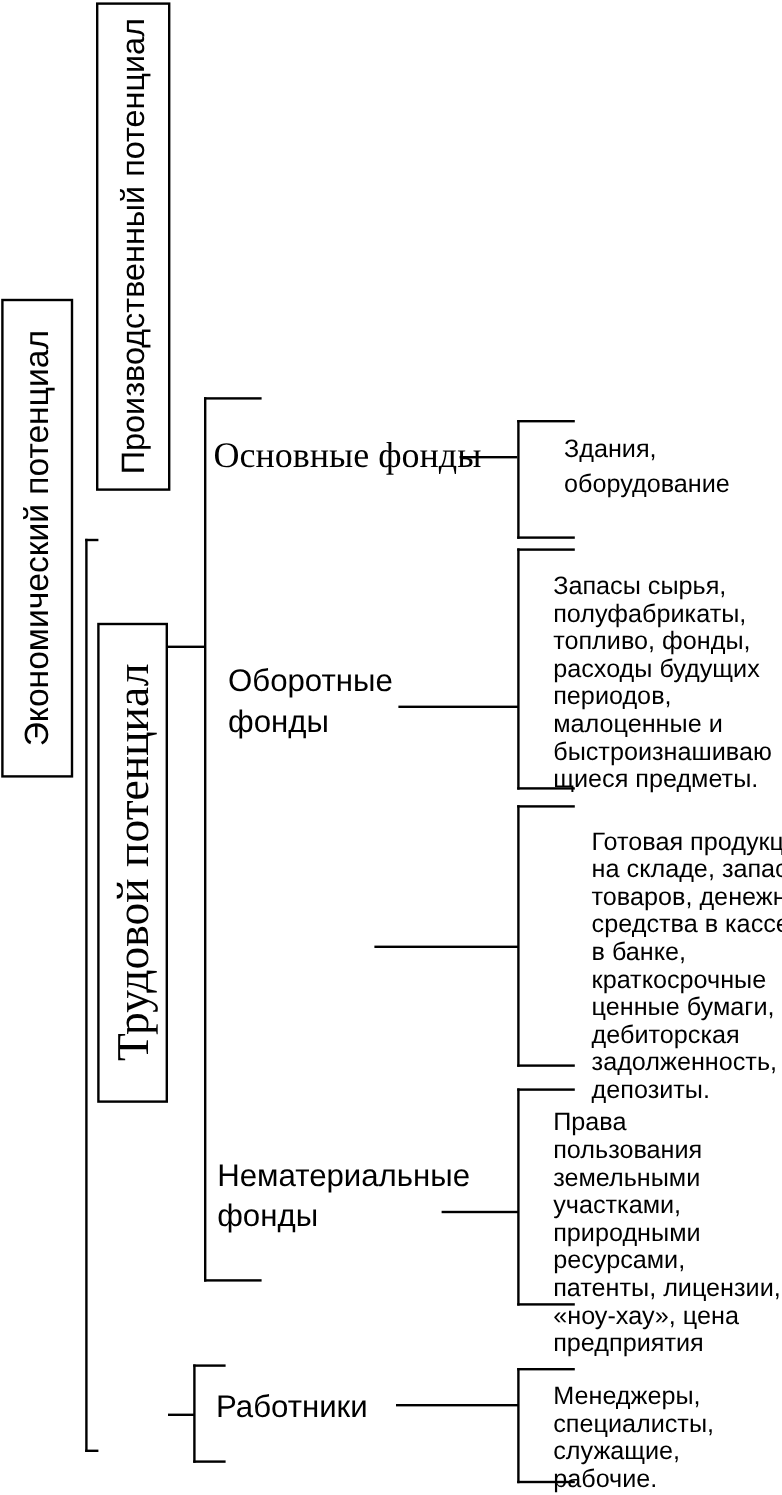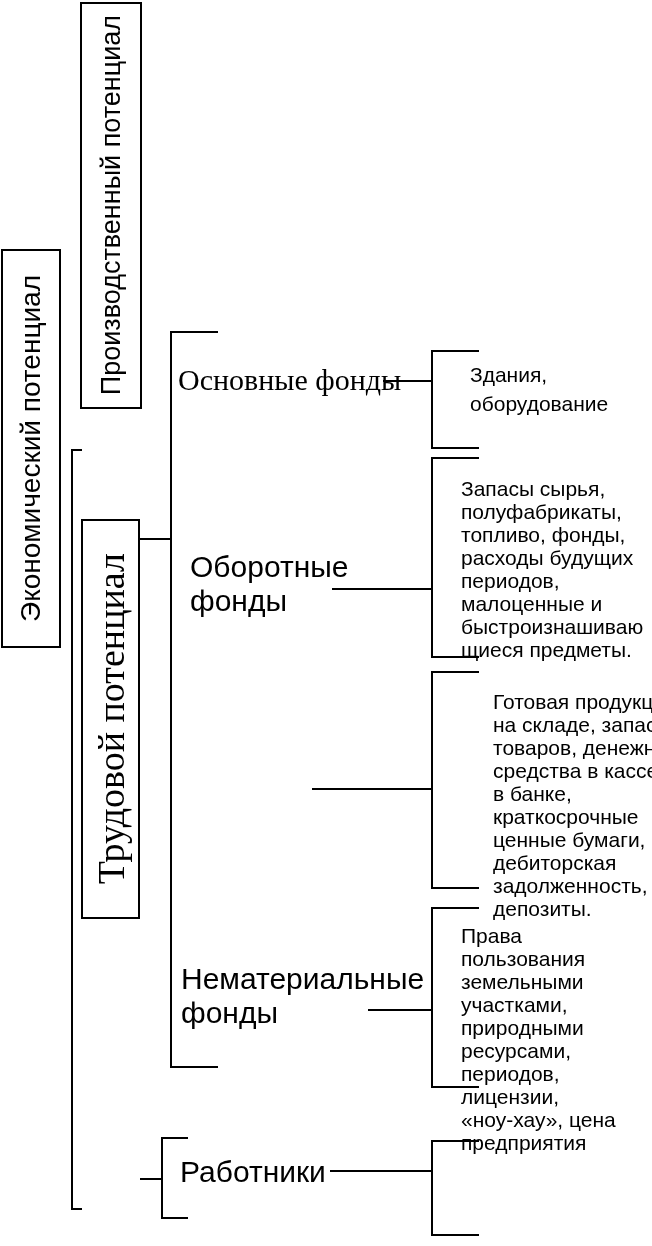--- a/index.html
+++ b/index.html
@@ -16,21 +16,21 @@
     white-space:nowrap;line-height:1;
   }
   .sans{font-family:"Liberation Sans",sans-serif;}
   .serif{font-family:"Liberation Serif",serif;}
   .hline{position:absolute;height:2px;background:#000;}
   .bracket{
     position:absolute;box-sizing:border-box;background:transparent;
     border-left:2px solid #000;border-top:2px solid #000;border-bottom:2px solid #000;
   }
   .branch-label{
-    position:absolute;font-size:30px;line-height:34px;color:#000;
+    position:absolute;font-size:26px;line-height:34px;color:#000;
   }
   .detail{
     position:absolute;font-size:21px;line-height:23px;white-space:pre-line;
     width:190px;color:#000;font-family:"Liberation Sans",sans-serif;
   }
 </style>
 </head>
 <body>
 
 <div id="canvas">
@@ -95,17 +95,21 @@
 краткосрочные
 ценные бумаги,
 дебиторская
 задолженность,
 депозиты.</div>
   <div class="detail" style="left:461px;top:924px;">Права пользования
 земельными
 участками,
 природными
 ресурсами,
-периодов, лицензии,
+патенты, лицензии,
 «ноу-хау», цена
 предприятия</div>
+  <div class="detail" style="left:461px;top:1152px;">Менеджеры,
+специалисты,
+служащие,
+рабочие.</div>
 
 </div>
 
 </body></html>

